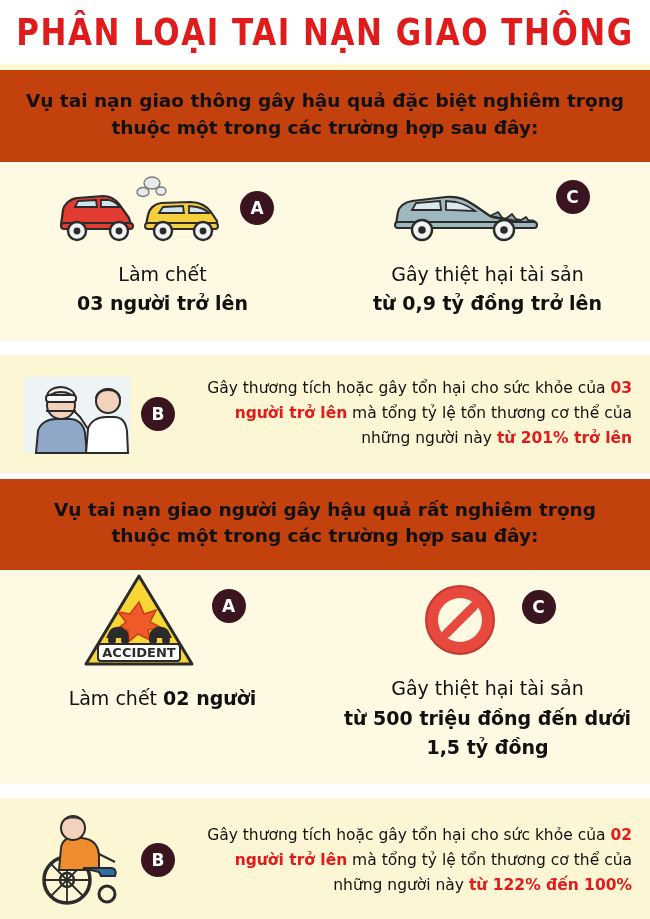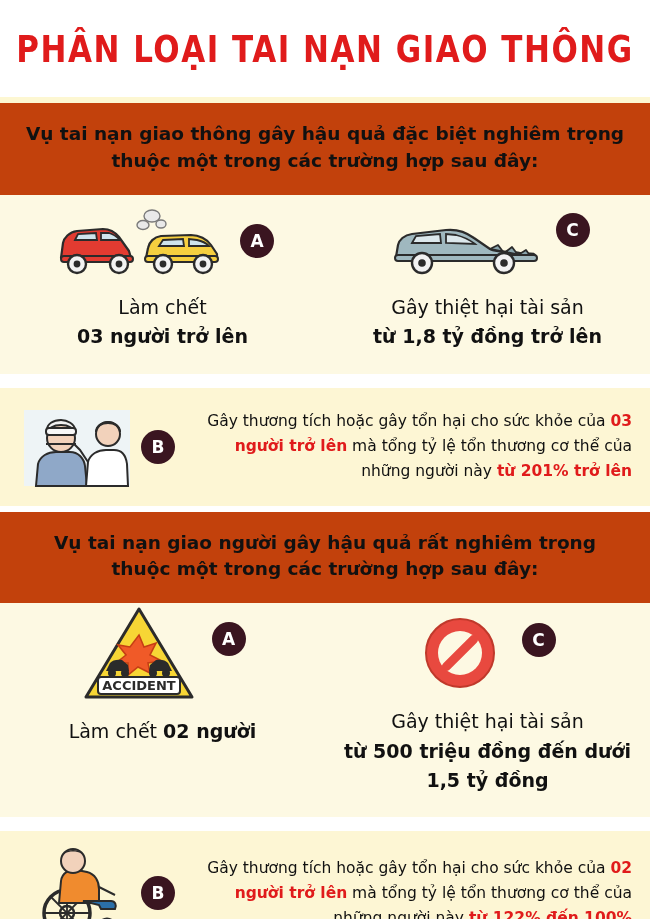--- a/index.html
+++ b/index.html
@@ -15,21 +15,21 @@
   }
   .page {
     position: relative;
     width: 650px;
     height: 919px;
     background: #ffffff;
   }
 
   
   .title-band {
-    height: 97px;
+    height: 64px;
     background: #ffffff;
     display: flex;
     align-items: center;
     justify-content: center;
   }
   .main-title {
     font-family: "DejaVu Sans", "Liberation Sans", sans-serif;
     font-weight: bold;
     font-size: 31px;
     letter-spacing: 1.5px;
@@ -218,21 +218,21 @@
             <circle cx="36" cy="62" r="10" fill="#f2f2f2" stroke="#2b2b2b" stroke-width="2.4"></circle>
             <circle cx="36" cy="62" r="3.8" fill="#2b2b2b"></circle>
             <circle cx="118" cy="62" r="10" fill="#f2f2f2" stroke="#2b2b2b" stroke-width="2.4"></circle>
             <circle cx="118" cy="62" r="3.8" fill="#2b2b2b"></circle>
           </svg>
         </span>
         <span class="letter-badge" style="margin-left:10px; margin-bottom:22px;">C</span>
       </div>
       <div class="caption">
         <div>Gây thiệt hại tài sản</div>
-        <div><b>từ 1,8 tỷ đồng trở lên</b></div>
+        <div><b>từ 0,9 tỷ đồng trở lên</b></div>
       </div>
     </div>
   </div>
 
   <div class="gap-white" style="height:14px;"></div>
 
   <div class="panel-yellow">
     <div class="wide-row">
       <div class="wide-art">
         <span>

